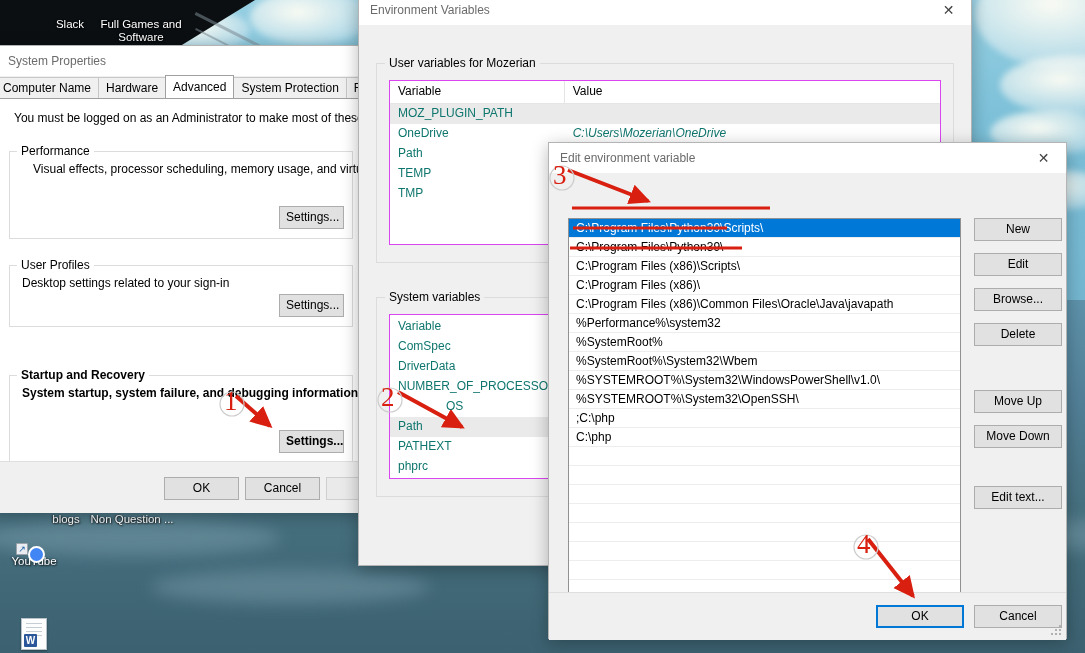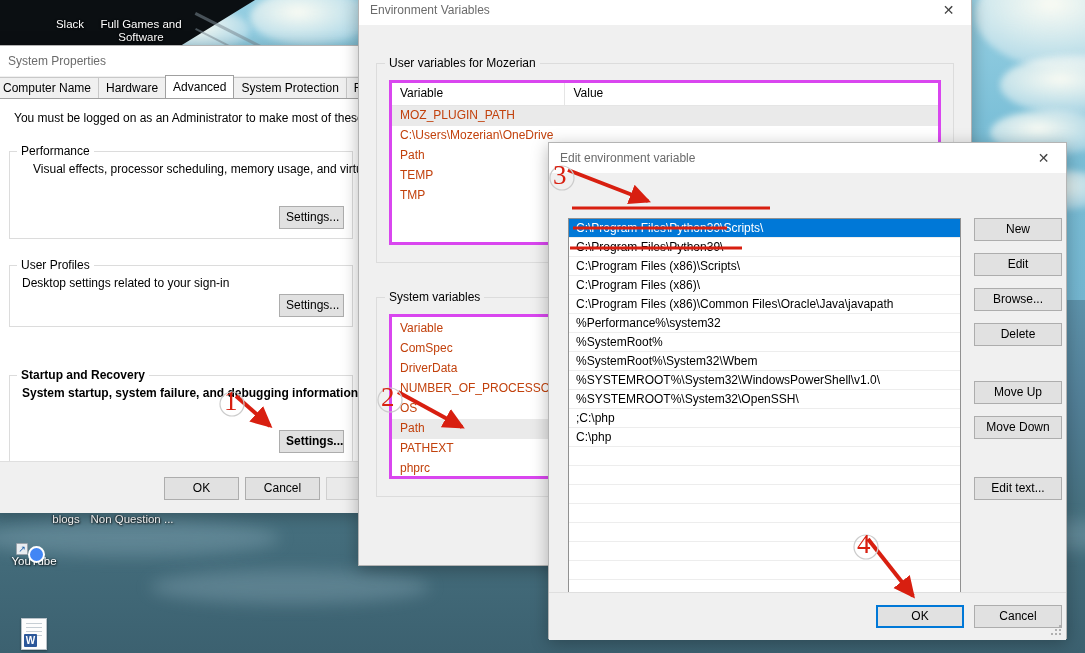--- a/index.html
+++ b/index.html
@@ -155,33 +155,33 @@
   #envvars { left: 358px; top: -6px; width: 614px; height: 572px; }
   #ev-body { position: relative; height: 542px; padding: 0; }
 
   .ev-group { position: absolute; border: 1px solid #dcdcdc; }
   .ev-group .gb-title {
     position: absolute; top: -8px; left: 8px; background: #f0f0f0;
     padding: 0 4px; font-size: 12px; color: #000;
   }
 
   .lv {
-    position: absolute; background: #fff; border: 3px solid #d946ef;
+    position: absolute; background: #fff; border: 1px solid #d946ef;
     overflow: hidden;
   }
   .lv-head {
     display: flex; height: 23px; border-bottom: 1px solid #e5e5e5;
     background: #fff;
   }
   .lv-head div {
     font-size: 12px; color: #000; padding: 3px 0 0 8px;
     border-right: 1px solid #e5e5e5; height: 23px;
   }
   .lv-row {
-    display: flex; height: 20px; font-size: 12px; color: #c2410c; cursor: default;
+    display: flex; height: 20px; font-size: 12px; color: #0f766e; cursor: default;
   }
   .lv-row.sel { background: #eaeaea; }
   .lv-row > div { padding: 2px 0 0 8px; overflow: hidden; white-space: nowrap; }
 
   
   #editenv { left: 548px; top: 142px; width: 519px; height: 497px; }
   #ee-body { position: relative; height: 467px; }
 
   #ee-list {
     position: absolute; left: 19px; top: 45px; width: 393px; height: 390px;
@@ -334,21 +334,22 @@
     <div class="lv" style="left:30px; top:55px; width:552px; height:165px;">
       <div class="lv-head">
         <div style="width:175px;">Variable</div>
         <div style="width:376px; border-right:none;">Value</div>
       </div>
       <div class="lv-row sel">
         <div style="width:175px;">MOZ_PLUGIN_PATH</div>
         <div style="width:376px;"></div>
       </div>
       <div class="lv-row">
-        <div style="width:376px;">C:\Users\Mozerian\OneDrive</div>
+        <div style="width:175px;">OneDrive</div>
+        <div style="width:376px;font-style:italic;">C:\Users\Mozerian\OneDrive</div>
       </div>
       <div class="lv-row">
         <div style="width:175px;">Path</div>
         <div style="width:376px;"></div>
       </div>
       <div class="lv-row">
         <div style="width:175px;">TEMP</div>
         <div style="width:376px;"></div>
       </div>
       <div class="lv-row">
@@ -368,21 +369,21 @@
       <div class="lv-row">
         <div style="width:175px;">ComSpec</div>
       </div>
       <div class="lv-row">
         <div style="width:175px;">DriverData</div>
       </div>
       <div class="lv-row">
         <div style="width:230px;">NUMBER_OF_PROCESSORS</div>
       </div>
       <div class="lv-row">
-        <div style="width:175px;">OS</div>
+        <div style="width:175px;margin-left:48px;">OS</div>
       </div>
       <div class="lv-row sel">
         <div style="width:175px;">Path</div>
       </div>
       <div class="lv-row">
         <div style="width:175px;">PATHEXT</div>
       </div>
       <div class="lv-row">
         <div style="width:175px;">phprc</div>
       </div>
@@ -417,21 +418,21 @@
       <div class="ee-row blank"></div>
       <div class="ee-row blank"></div>
       <div class="ee-row blank"></div>
       <div class="ee-row blank"></div>
     </div>
 
     <div id="ee-buttons">
       <div class="btn">New</div>
       <div class="btn">Edit</div>
       <div class="btn">Browse...</div>
-      <div class="btn" style="margin-bottom:35px;">Delete</div>
+      <div class="btn" style="margin-bottom:44px;">Delete</div>
       <div class="btn">Move Up</div>
       <div class="btn" style="margin-bottom:38px;">Move Down</div>
       <div class="btn">Edit text...</div>
     </div>
 
     <div id="ee-footer">
       <div class="btn defaulted" style="position:absolute; left:327px; top:12px; width:88px;">OK</div>
       <div class="btn" style="position:absolute; left:425px; top:12px; width:88px;">Cancel</div>
       <div class="grip">
         <i style="left:8px; top:0;"></i>

